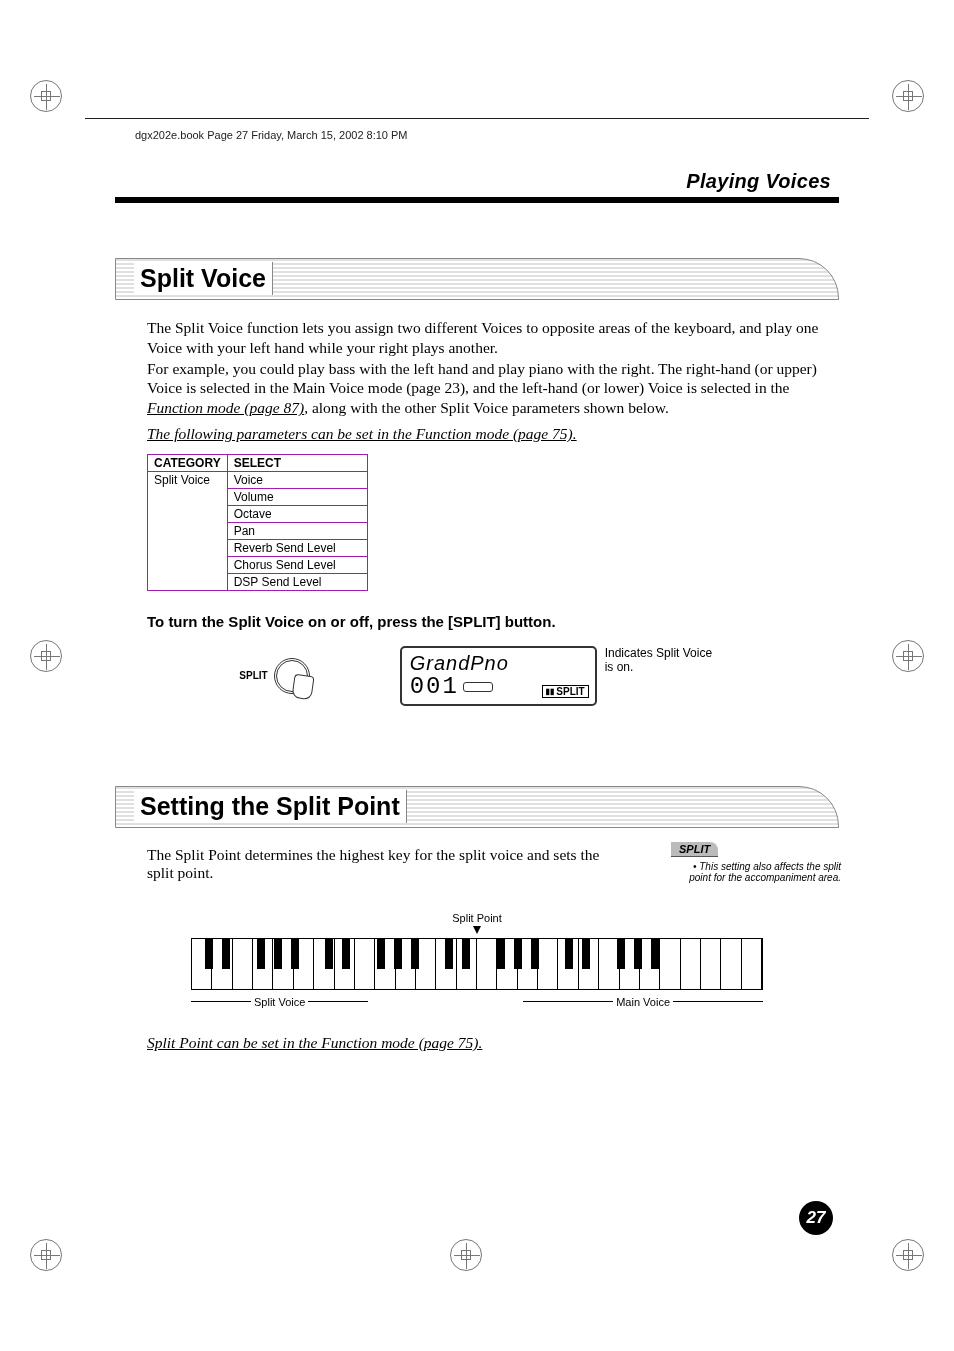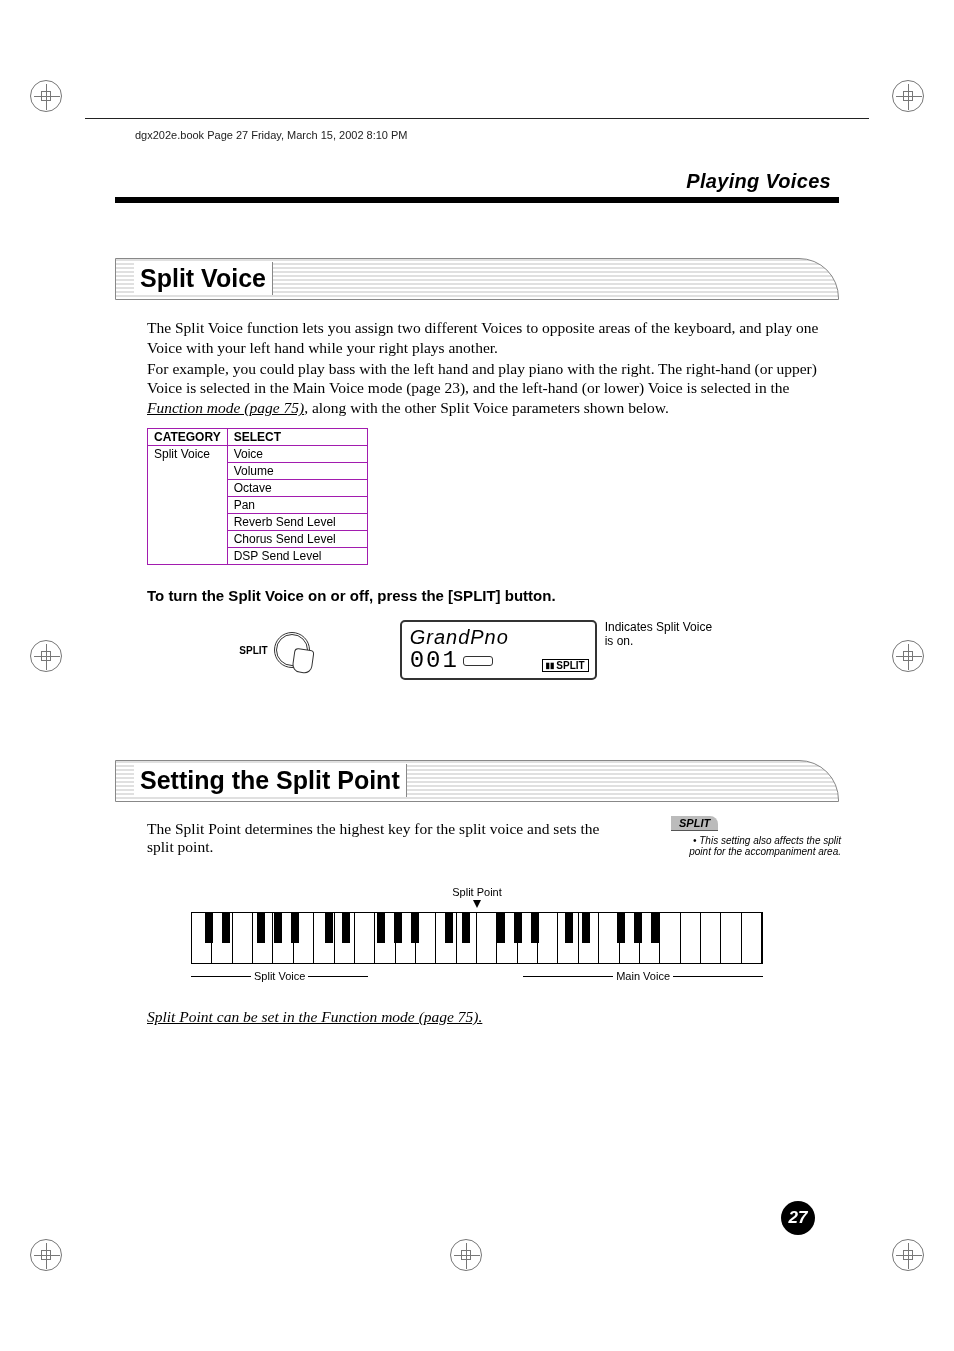--- a/index.html
+++ b/index.html
@@ -152,21 +152,21 @@
   .wkey { flex:1; border-right:1px solid #000; background:#fff; }
   .wkey:last-child{border-right:none;}
   .bkey { position:absolute; top:0; width:8px; height:30px; background:#000;}
   .kbd-labels { display:flex; justify-content:space-between; font-family:Arial,sans-serif; font-size:11px; margin-top:6px;}
   .kbd-labels span { display:flex; align-items:center; gap:3px;}
   .kbd-line { display:inline-block; height:1px; background:#000;}
 
   .footer-link { font-style:italic; text-decoration:underline; font-size:15.5px; margin:26px 0 0 32px;}
 
   .page-num {
-    position:absolute; right:24px; bottom:-4px;
+    position:absolute; right:6px; bottom:-4px;
     width:34px; height:34px; background:#000; border-radius:50%;
     color:#fff; font-family: Arial, sans-serif;
     font-weight:900; font-style:italic; font-size:17px;
     display:flex; align-items:center; justify-content:center;
   }
 </style>
 </head>
 <body>
 
 <div class="crop-mark crop-tl">
@@ -213,22 +213,23 @@
   <div class="chap-bar"></div>
 
   <div class="section">
     <div class="section-bg">
       <span class="section-title">Split Voice</span>
     </div>
 
     <div class="body">
       <p>The Split Voice function lets you assign two different Voices to opposite areas of the keyboard, and play one Voice with your left hand while your right plays another.</p>
       <p>
-        <span>For example, you could play bass with the left hand and play piano with the right. The right-hand (or upper) Voice is selected in the Main Voice mode (page 23), and the left-hand (or lower) Voice is selected in the </span><span class="ul">Function mode (page 75)</span><span>, along with the other Split Voice parameters shown below.</span>
+        <span>For example, you could play bass with the left hand and play piano with the right. The right-hand (or upper) Voice is selected in the Main Voice mode (page 23), and the left-hand (or lower) Voice is selected in the </span><span class="ul">Function mode (page 87)</span><span>, along with the other Split Voice parameters shown below.</span>
       </p>
+      <p class="func-note">The following parameters can be set in the Function mode (page 75).</p>
     </div>
 
     <table class="params">
       <tbody>
           <tr>
         <th>CATEGORY</th>
         <th style="width:140px">SELECT</th>
       </tr>
       <tr>
         <td rowspan="7" style="vertical-align:top">Split Voice</td>

